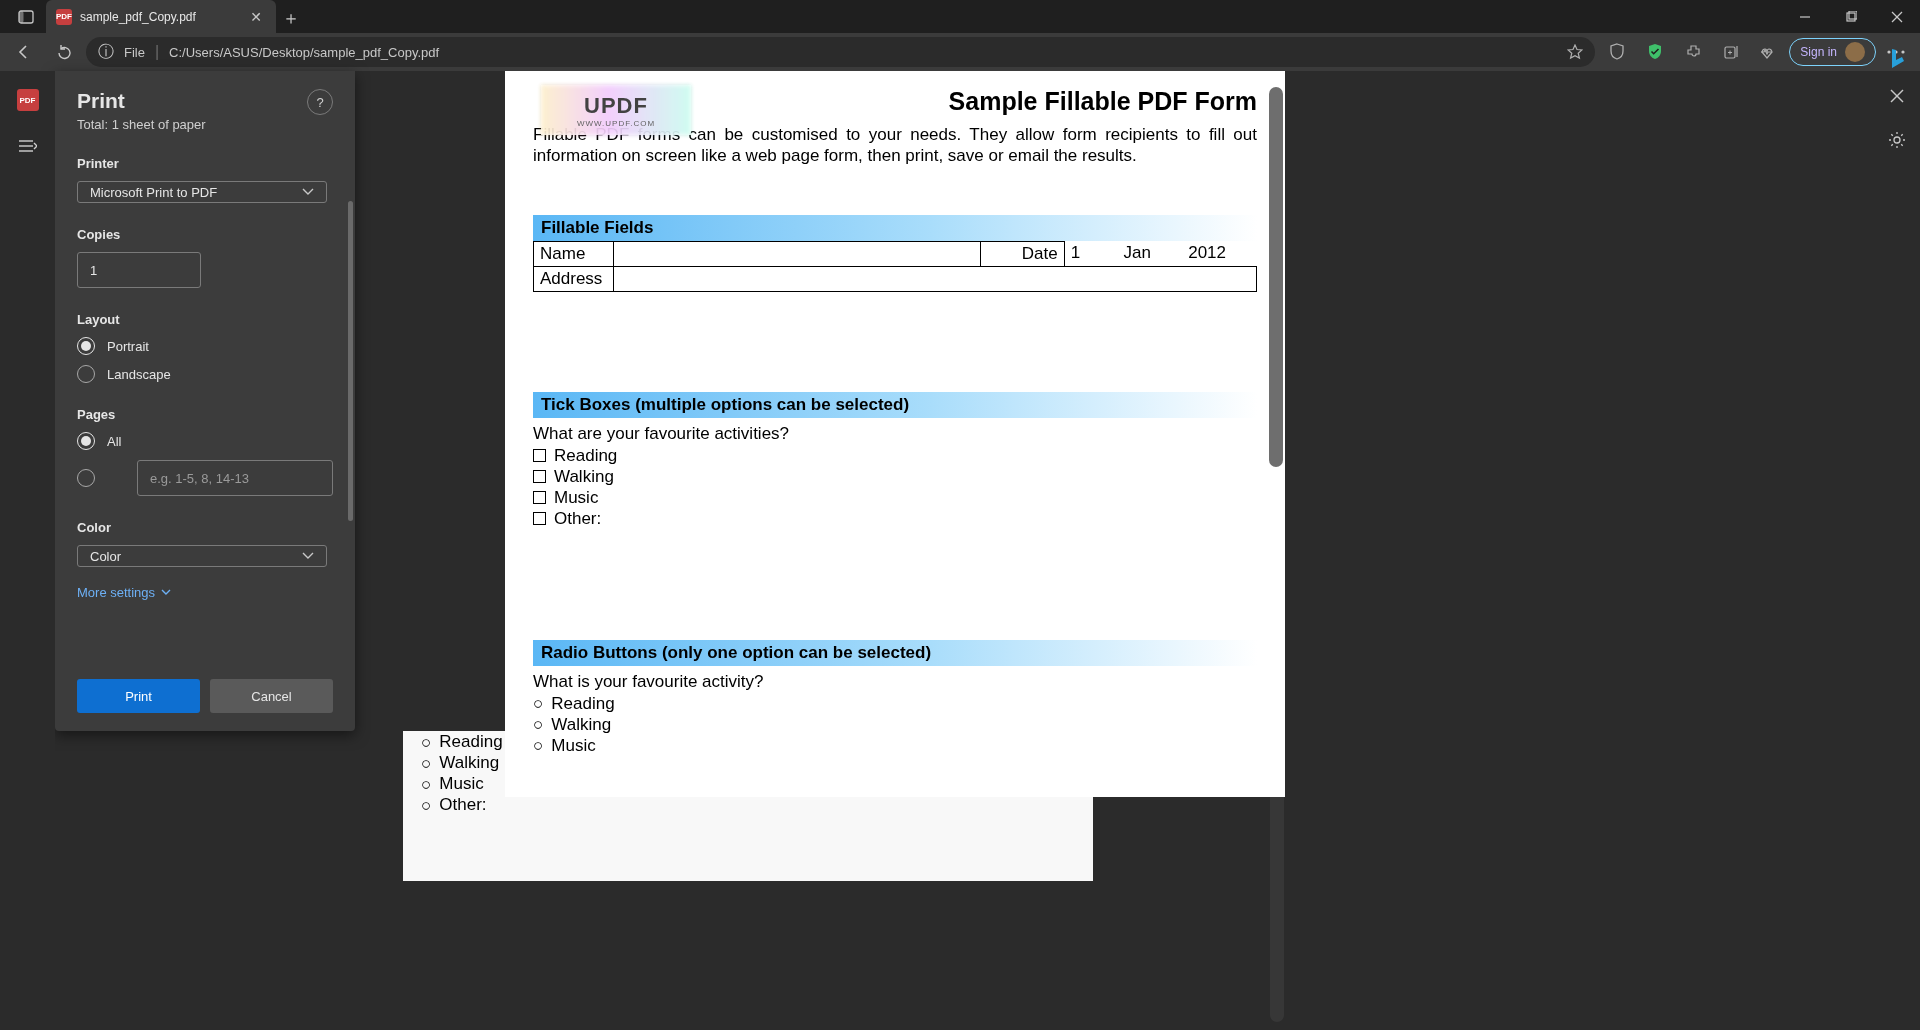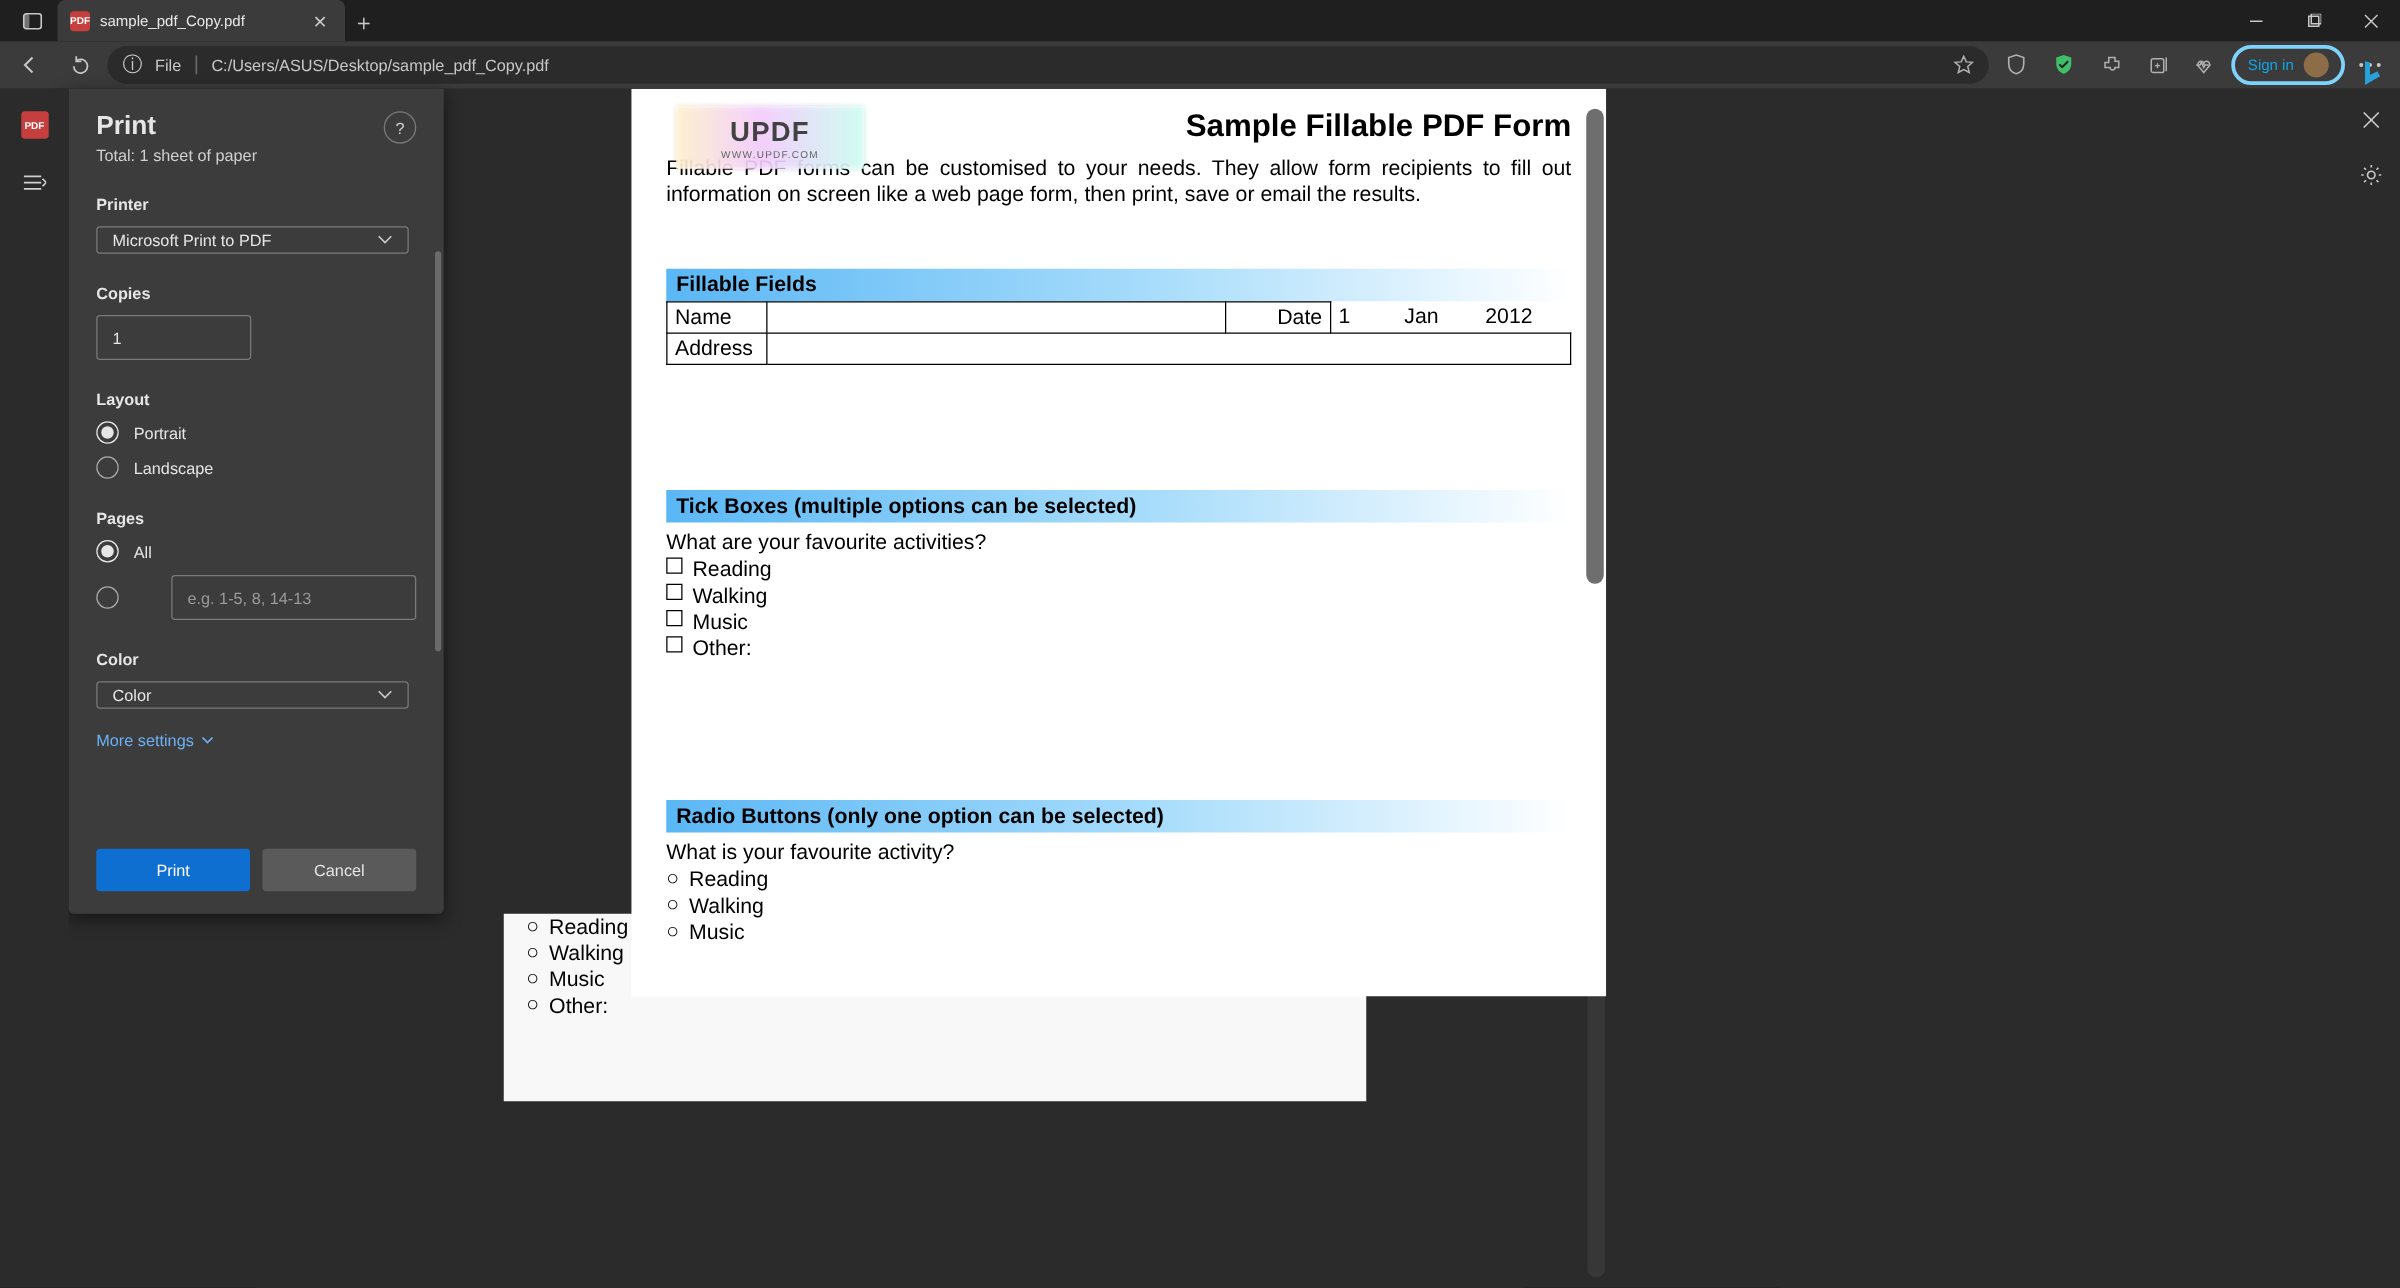--- a/index.html
+++ b/index.html
@@ -77,22 +77,22 @@
       display:flex;align-items:center;
       padding:0 12px;
       gap:10px;
     }
     .urlbox .scheme { color:#c8c8c8; font-size:13px; }
     .urlbox .divider { color:#6a6a6a; }
     .urlbox .path { color:#c8c8c8; font-size:13px; }
     .urlbox .star { margin-left:auto; color:#b0b0b0; }
     .right-icons { display:flex; gap:2px; align-items:center; }
     .signin-pill {
-      border:3px solid #7dd3fc; border-radius:16px; padding:3px 10px;
-      display:flex;align-items:center;gap:8px;color:#0ea5e9;font-size:12px;
+      border:1px solid #7dd3fc; border-radius:16px; padding:3px 10px;
+      display:flex;align-items:center;gap:8px;color:#c4b5fd;font-size:12px;
     }
     .avatar-dot{width:20px;height:20px;border-radius:50%;background:#8c6d48;}
 
     
     .content-region {
       position:absolute; top:71px; left:0; right:0; bottom:0;
       background:#2b2b2b;
     }
 
     
@@ -189,21 +189,21 @@
     .updf-wm .txt{position:relative;font-weight:800;font-size:22px;color:#333;letter-spacing:1px;}
     .updf-wm .sub{position:relative;font-size:8px;color:#555;letter-spacing:1px;}
     .sec-head{
       background:linear-gradient(90deg,#5ab7f5 0%, #a9ddfb 55%, #fff 100%);
       font-weight:bold;font-size:17px;padding:3px 8px;margin-bottom:0;
     }
     table.ff{width:100%;border-collapse:collapse;font-size:17px;}
     table.ff td{border:1px solid #000;padding:2px 6px;}
     .spacer{height:100px;}
     .q{font-size:17px;margin:6px 0 2px 0;}
-    .opt{font-size:17px;display:flex;align-items:flex-start;gap:8px;margin:1px 0;}
+    .opt{font-size:17px;display:flex;align-items:center;gap:8px;margin:1px 0;}
     .chk{width:13px;height:13px;border:1.5px solid #000;display:inline-block;}
     .rsym{font-size:17px;line-height:1;}
 
     .preview-scroll{
       position:absolute; right:1px; top:8px; width:14px; bottom:8px;
       background:rgba(255,255,255,.06); border-radius:7px;
     }
     .preview-thumb{
       position:absolute; right:1px; top:8px; width:14px; height:380px;
       background:#6e6e6e; border-radius:7px;

